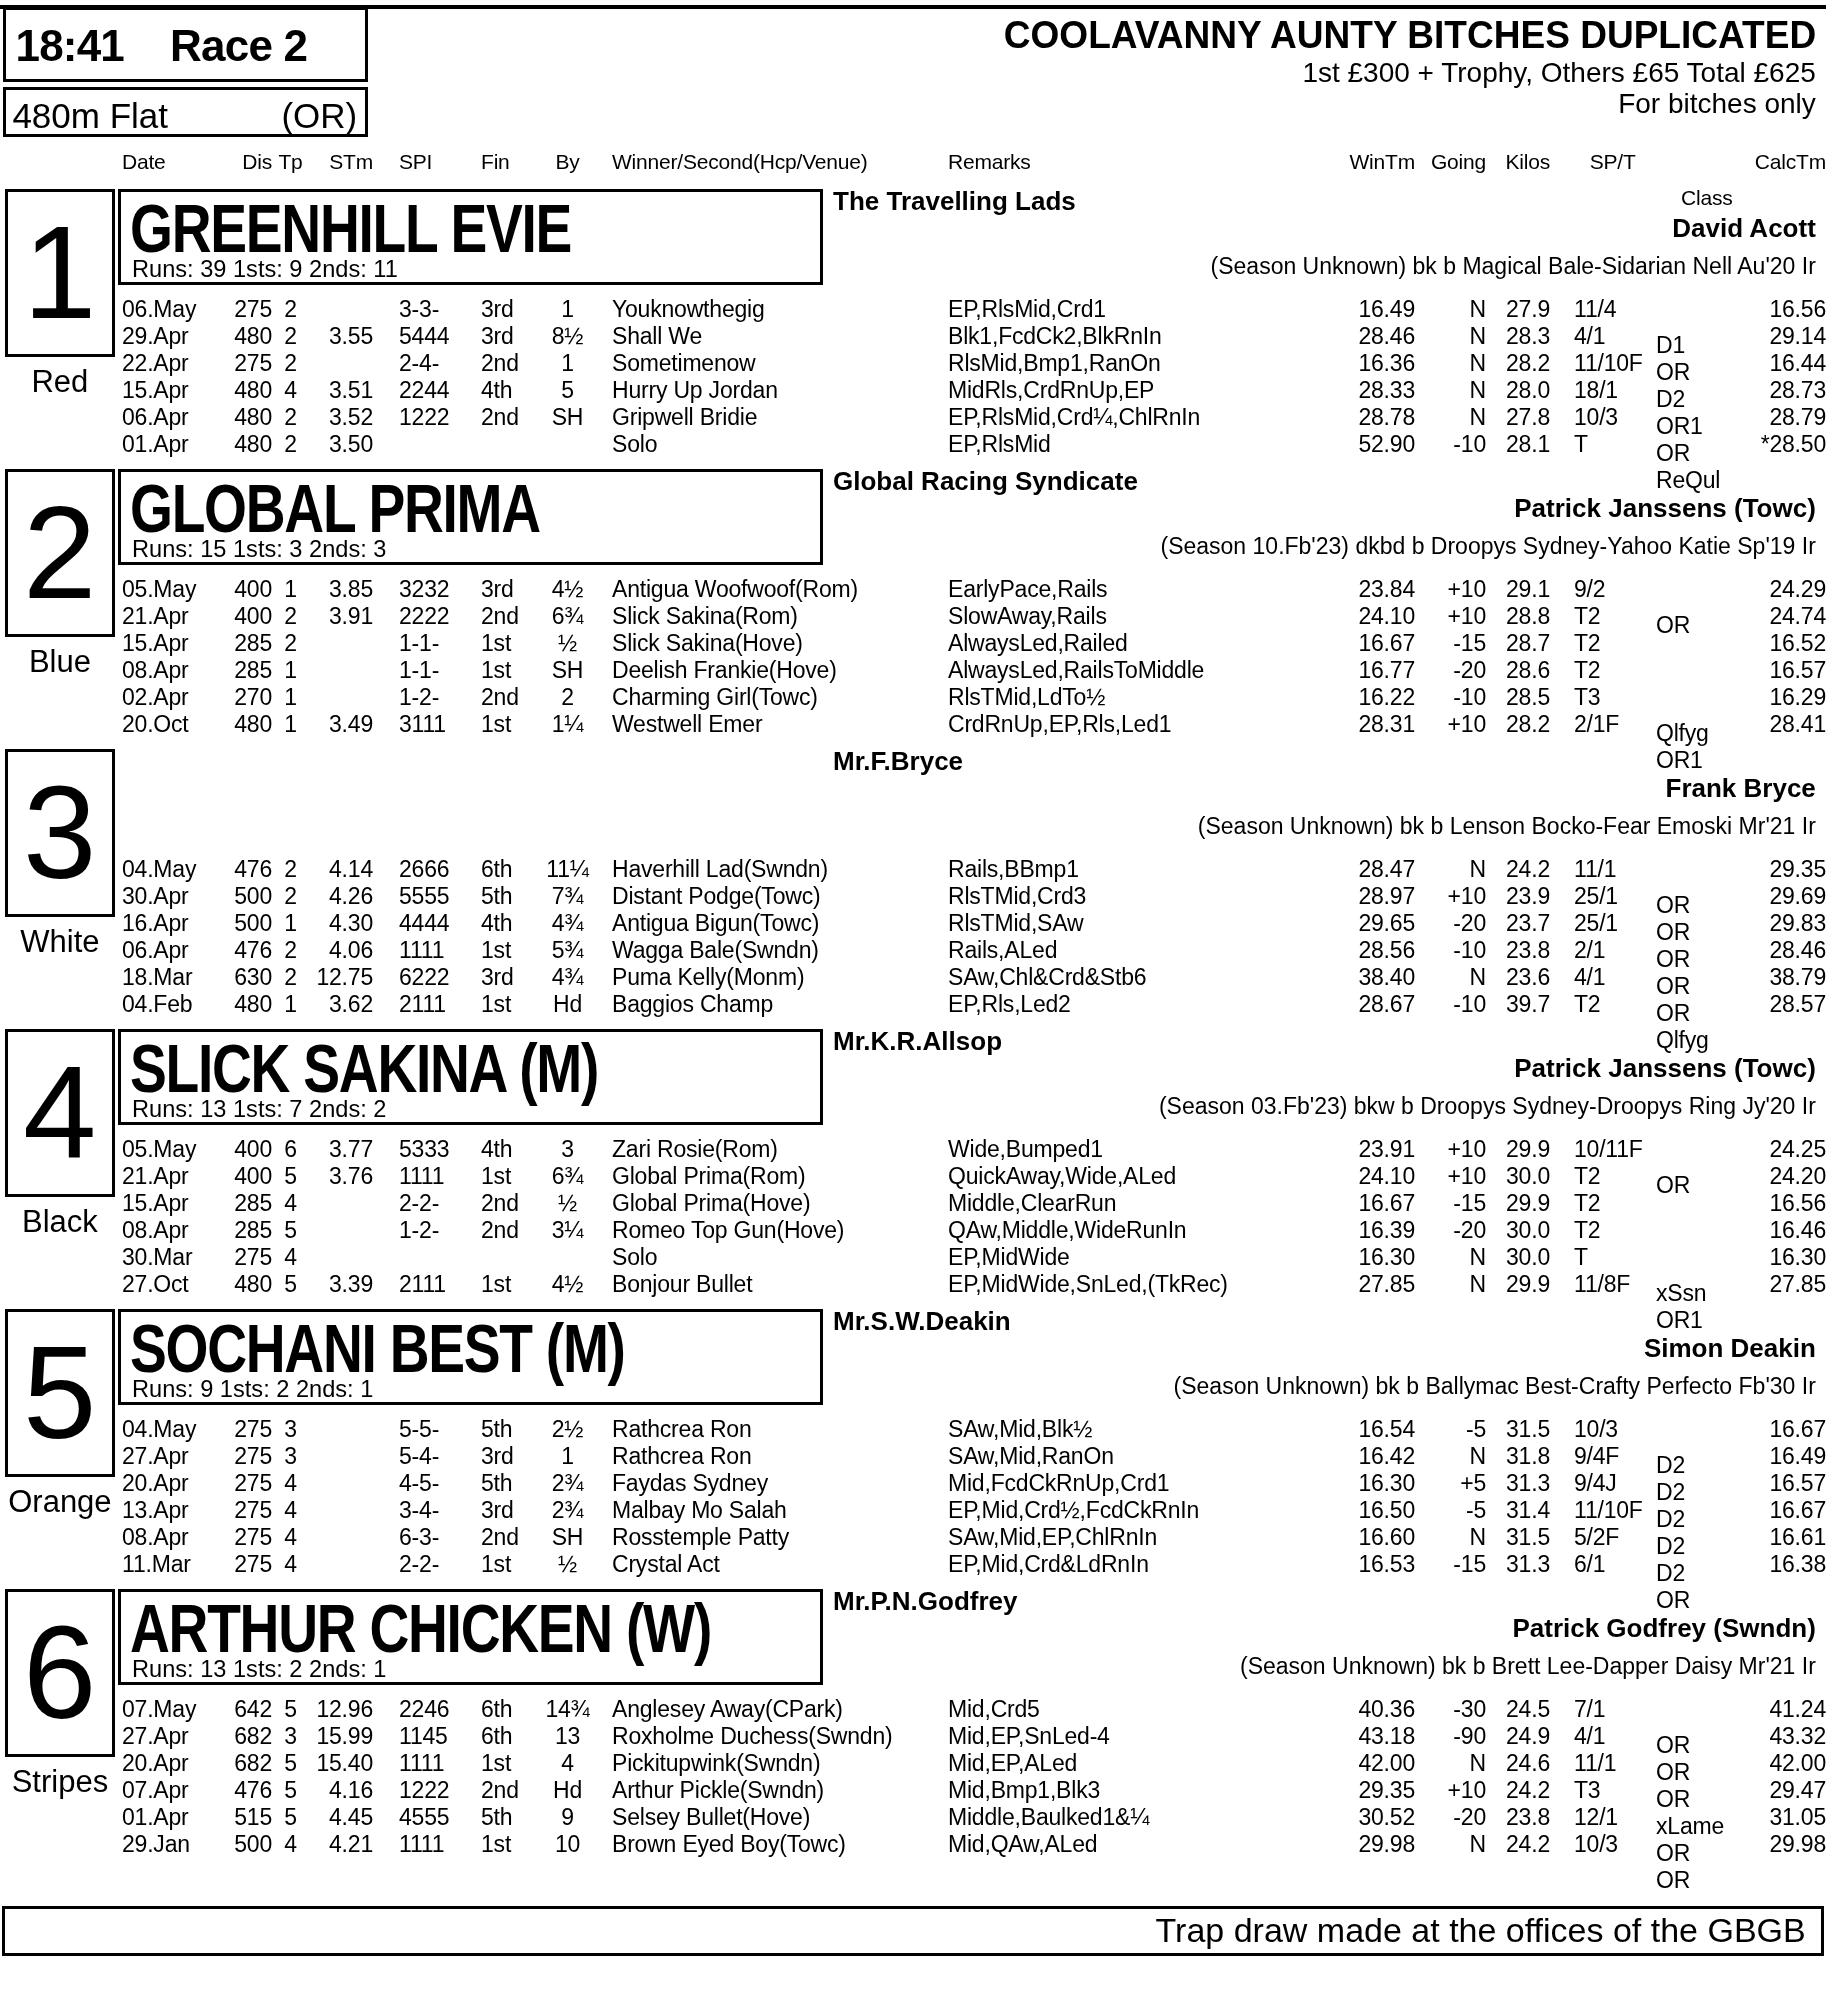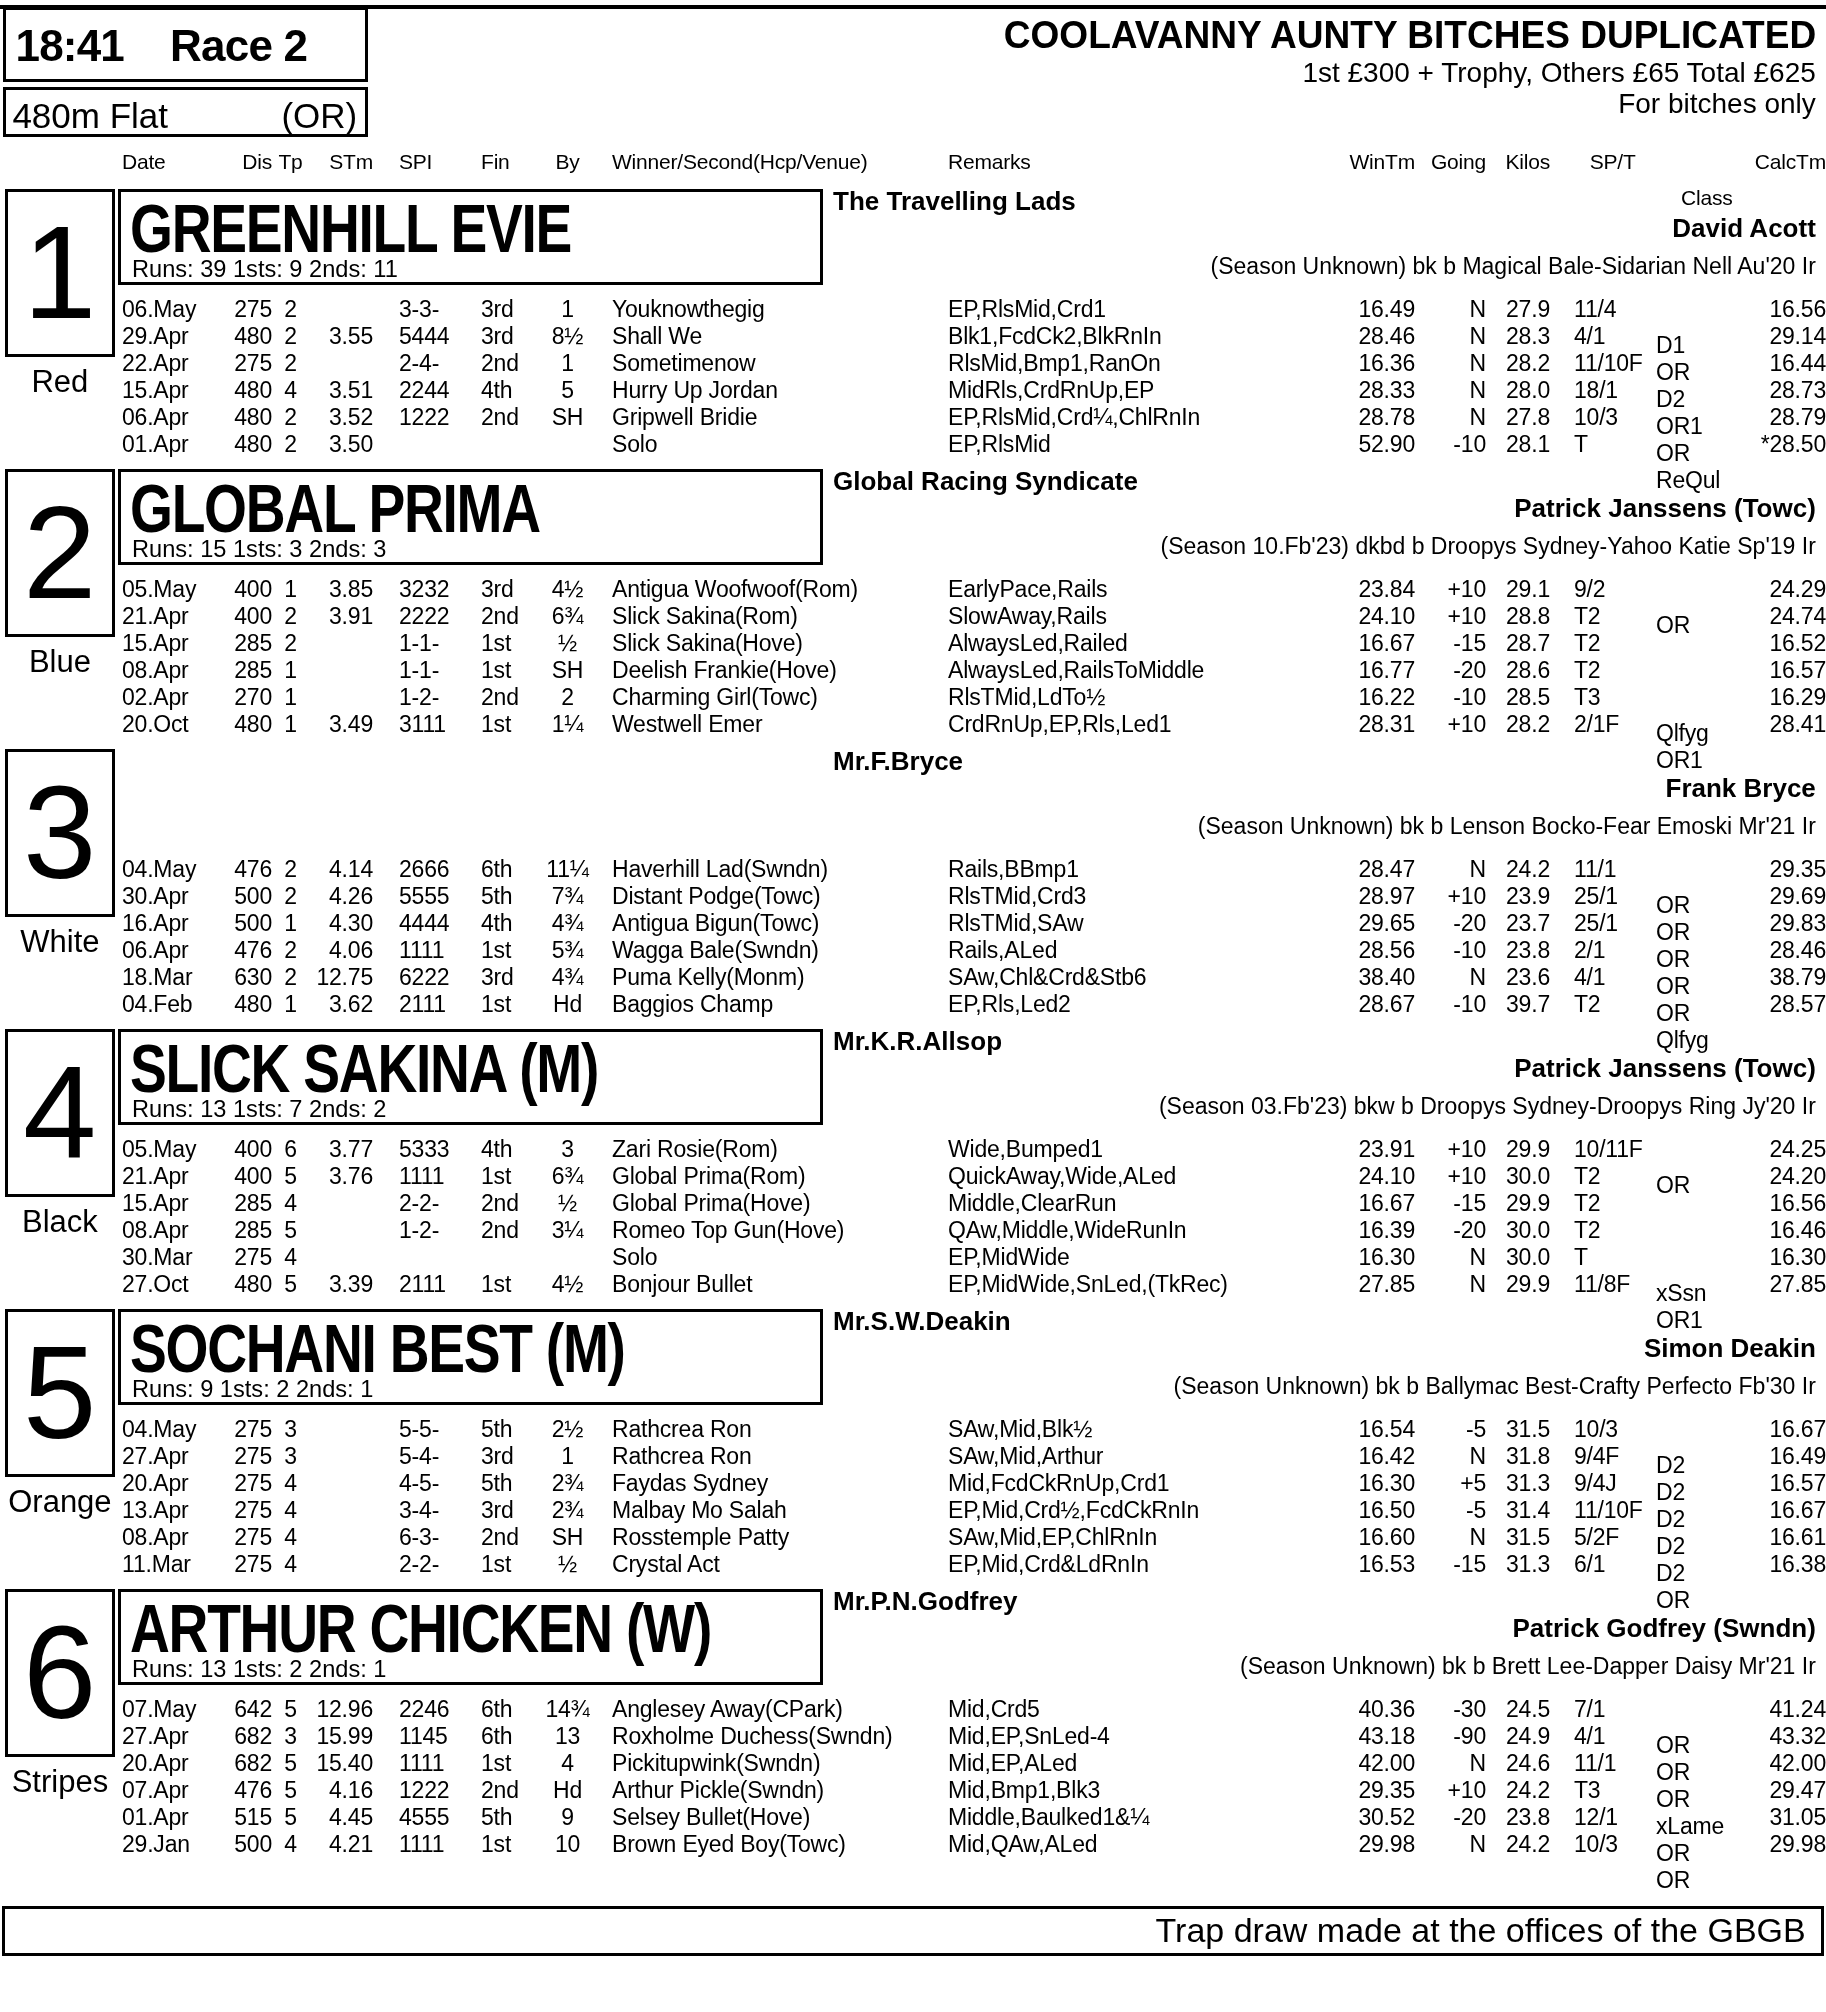--- a/index.html
+++ b/index.html
@@ -630,21 +630,21 @@
 
           <div class="form-row">
             <span class="cell c-date">27.Apr</span>
             <span class="cell c-dis">275</span>
             <span class="cell c-tp">3</span>
             <span class="cell c-stm"></span>
             <span class="cell c-spi">5-4-</span>
             <span class="cell c-fin">3rd</span>
             <span class="cell c-by">1</span>
             <span class="cell c-winner">Rathcrea Ron</span>
-            <span class="cell c-remarks">SAw,Mid,Arthur</span>
+            <span class="cell c-remarks">SAw,Mid,RanOn</span>
             <span class="cell c-wintm">16.42</span>
             <span class="cell c-going">N</span>
             <span class="cell c-kilos">31.8</span>
             <span class="cell c-sp">9/4F</span>
             <span class="cell c-cls">D2</span>
             <span class="cell c-calctm">16.49</span>
           </div>
 
           <div class="form-row">
             <span class="cell c-date">20.Apr</span>

